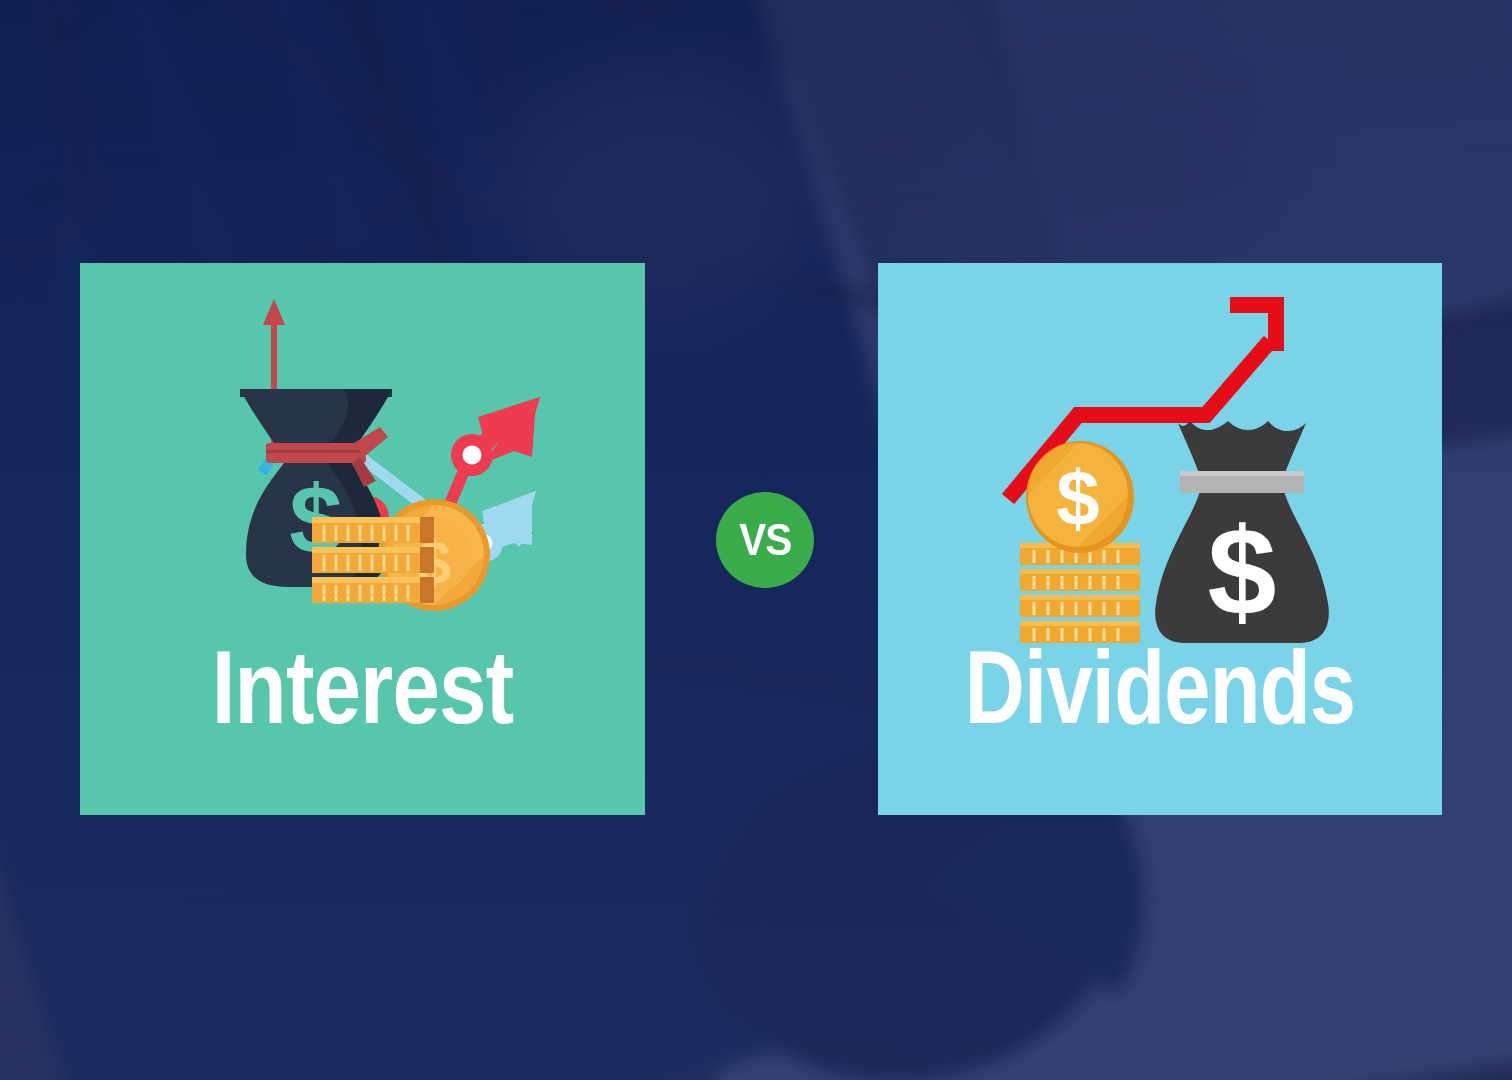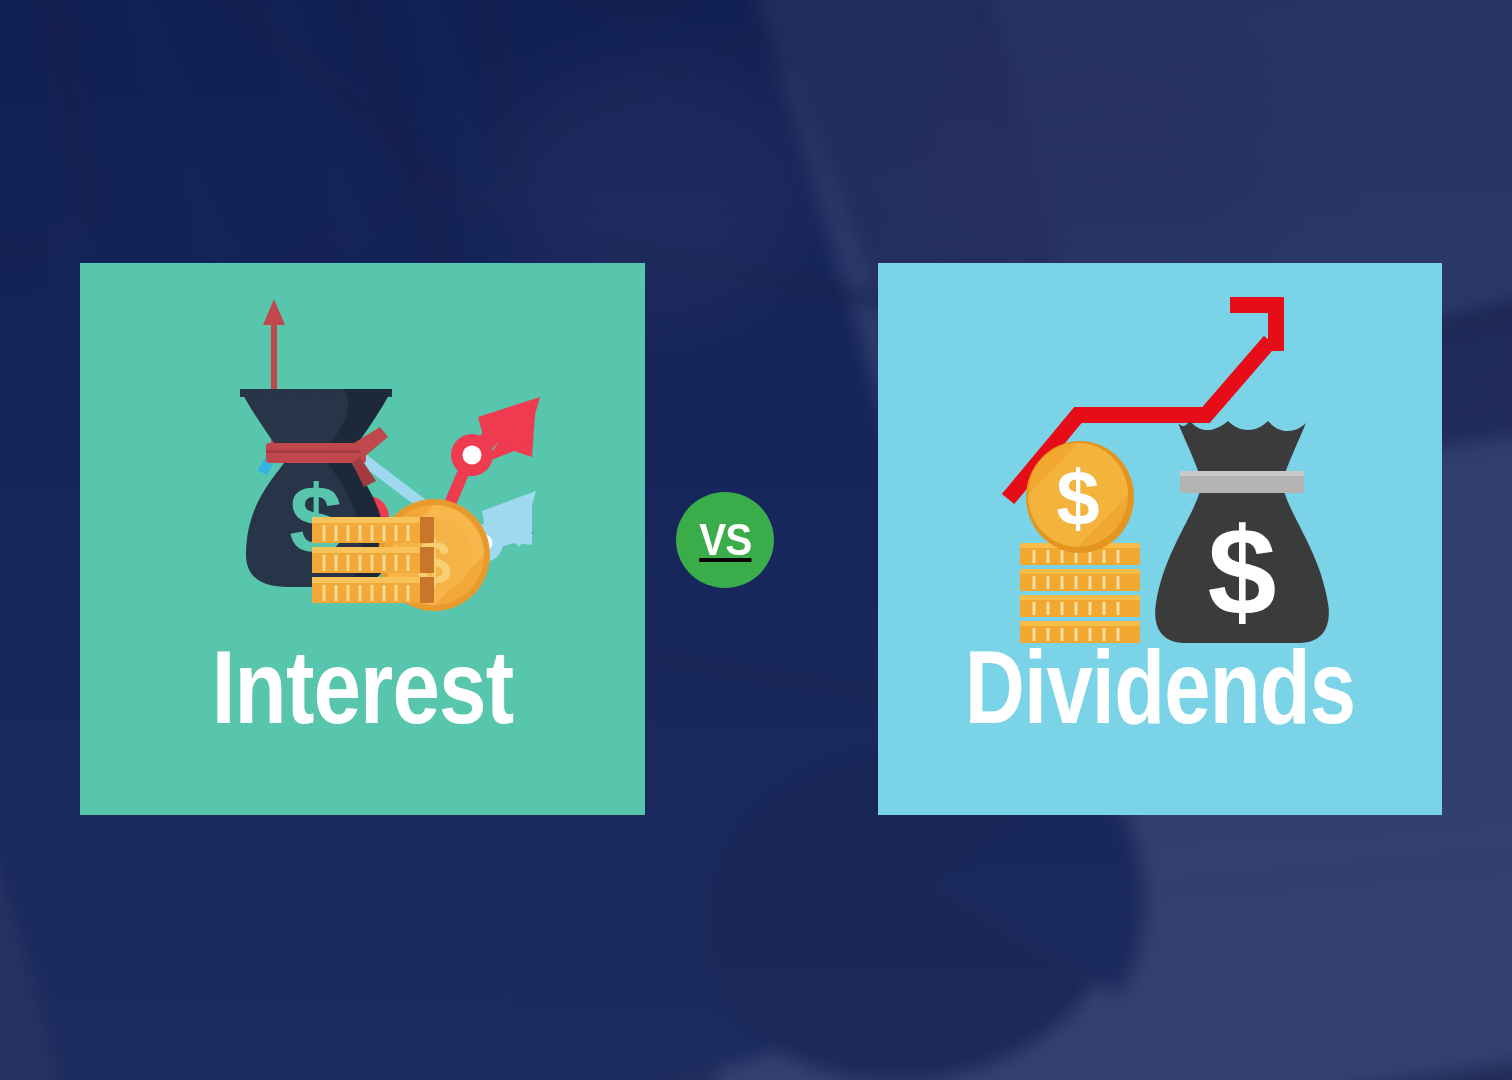--- a/index.html
+++ b/index.html
@@ -119,23 +119,23 @@
   }
   #title-interest  { bottom:76px; font-size:104px; transform:scaleX(.82); }
   #title-dividends { bottom:76px; font-size:104px; transform:scaleX(.80); }
 
   .panel-art { position:absolute; }
   #art-interest  { left:104px; top:22px; width:380px; height:360px; }
   #art-dividends { left:106px; top:22px; width:360px; height:370px; }
 
   
   #vs-badge {
-    position:absolute; left:676px; top:492px; width:98px; height:96px;
+    position:absolute; left:716px; top:492px; width:98px; height:96px;
     border-radius:50%;
-    display:flex; align-items:center; justify-content:center;text-decoration:underline;
+    display:flex; align-items:center; justify-content:center;
   }
   #vs-label {
     color:#fff; font-family:"Liberation Sans", sans-serif;
     font-weight:700; font-size:44px; letter-spacing:-1px;
     transform:scaleX(.92); line-height:1;
   }
 </style>
 </head>
 <body style="background: rgb(47, 59, 107);">
 

